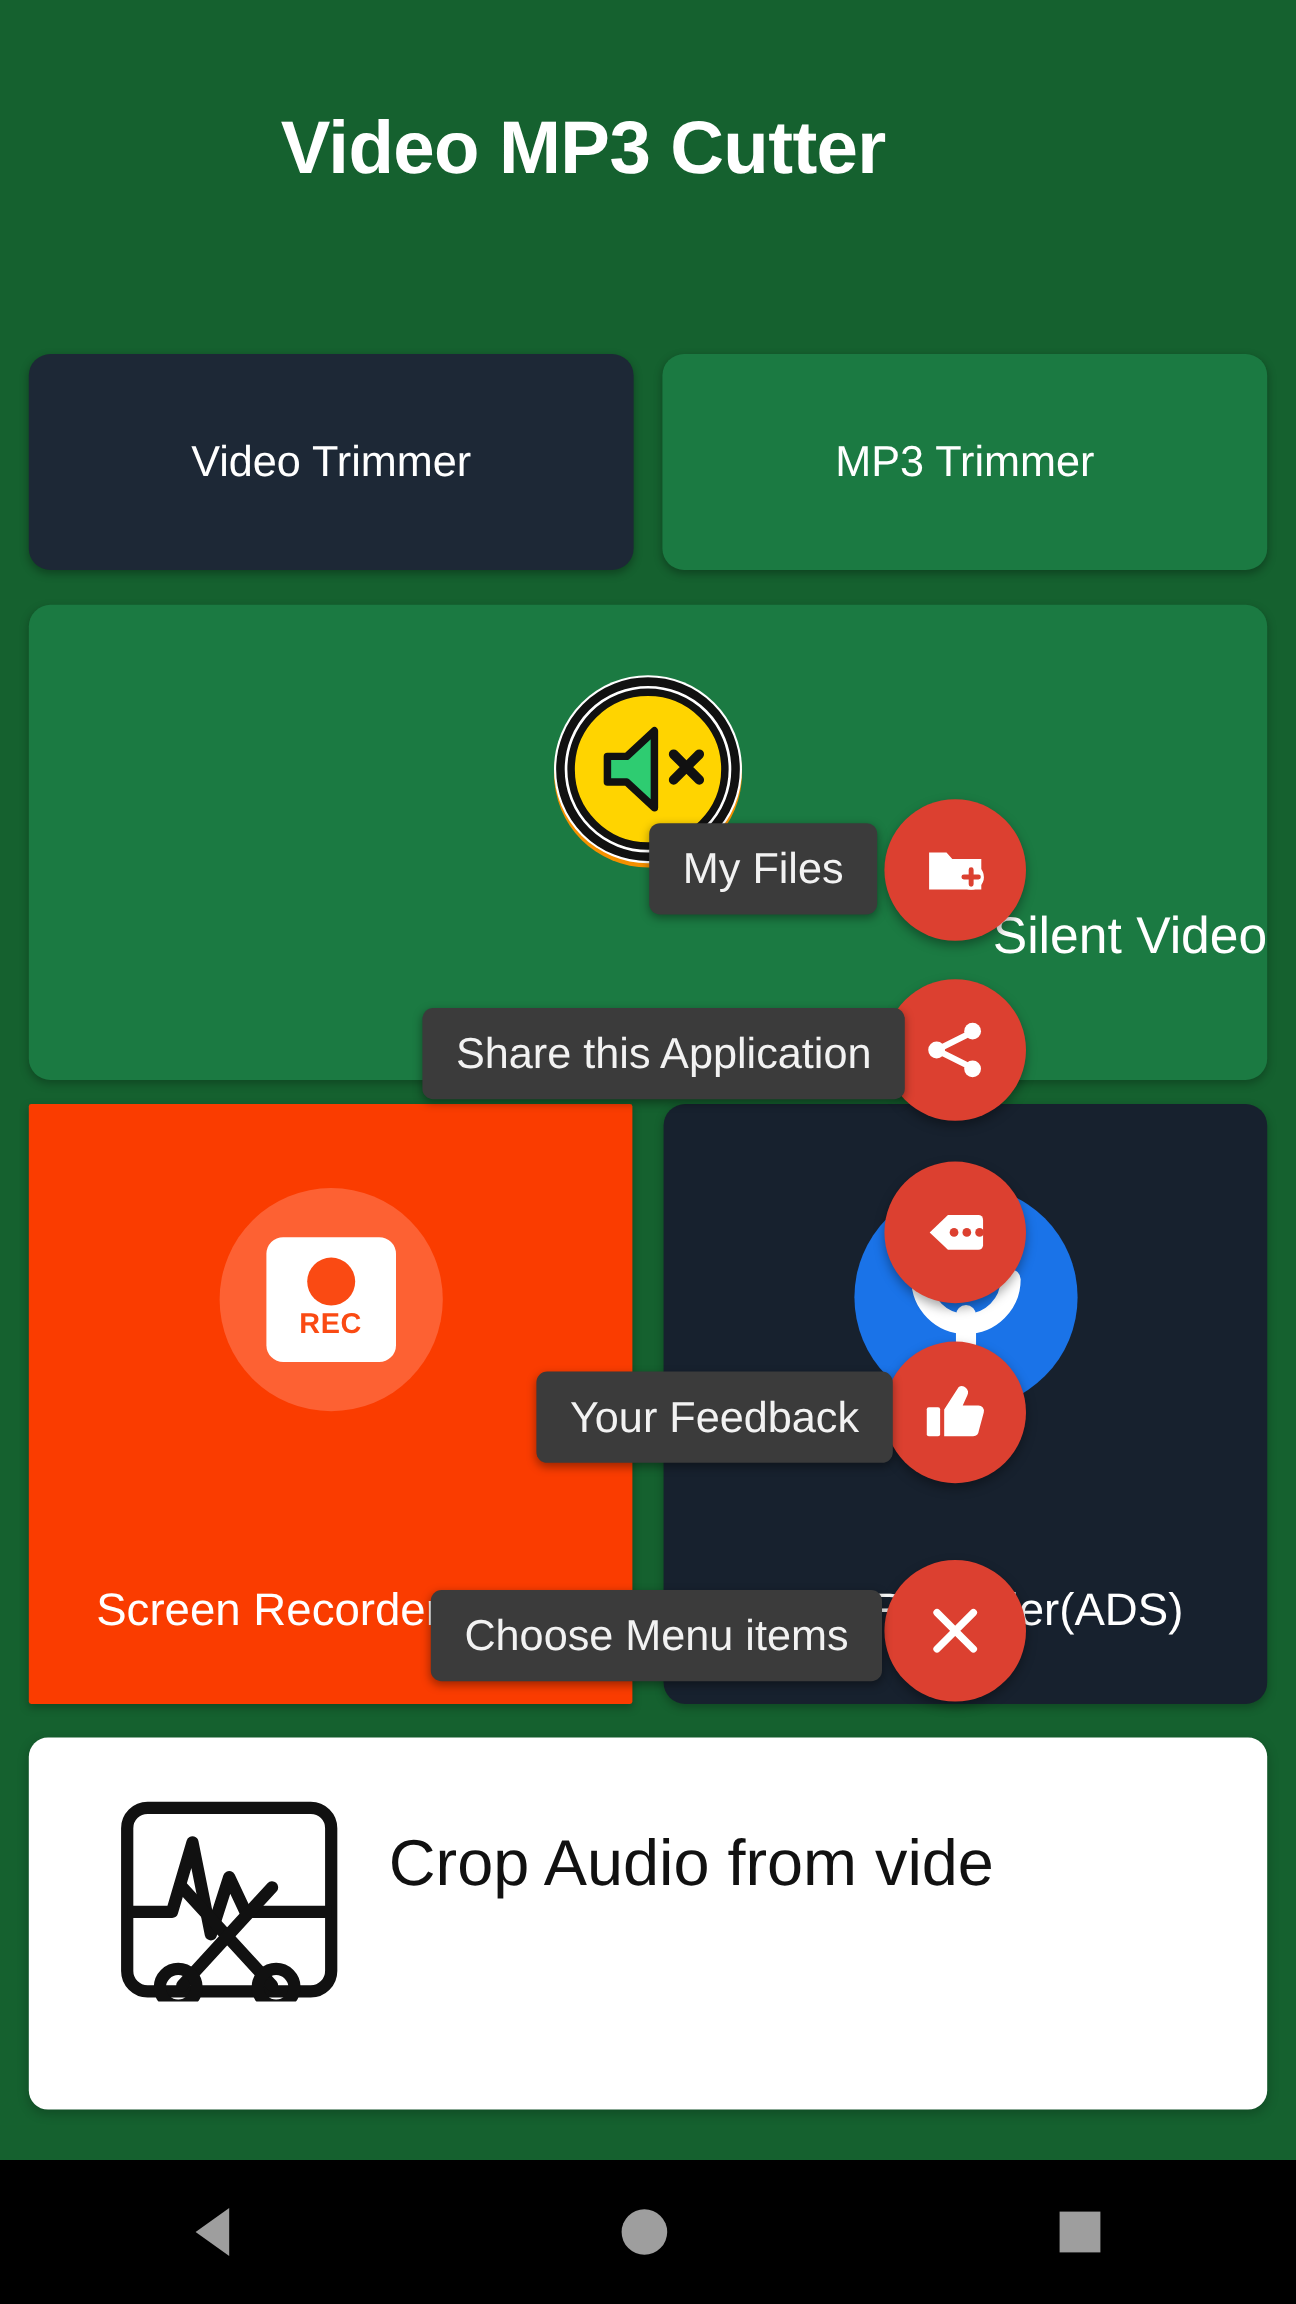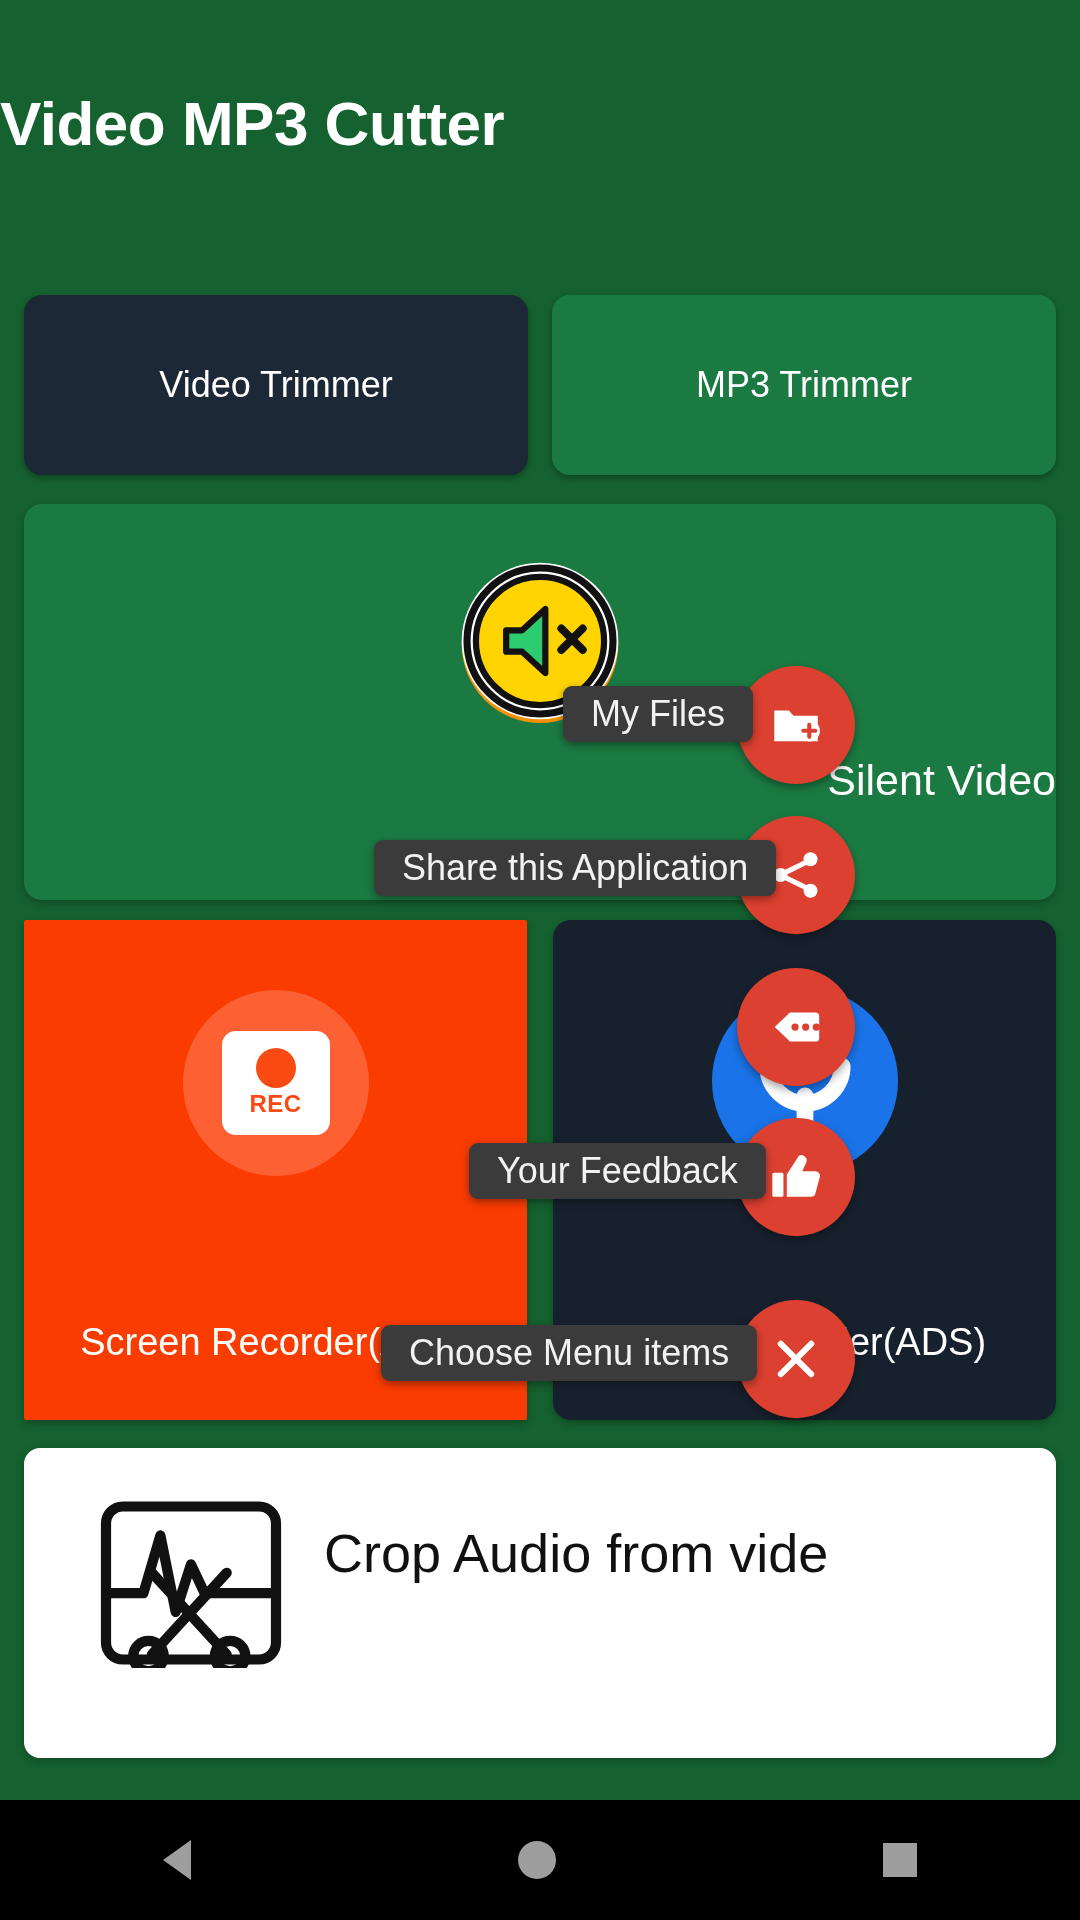--- a/index.html
+++ b/index.html
@@ -12,21 +12,21 @@
   #screen {
     position:relative;
     width:1080px; height:1920px;
     background:#15612f;
   }
 
   
   #app-title {
     position:absolute;
     top:88px; left:0; width:972px;
-    text-align:left;
+    text-align:center;
     color:#ffffff;
     font-size:62px;
     font-weight:bold;
     letter-spacing:-0.5px;
   }
 
   
   #tabs {
     position:absolute;
     top:295px; left:24px;
@@ -181,24 +181,23 @@
   #fab-feedback { left:737px; top:1118px; }
   #fab-close    { left:737px; top:1300px; }
 
   
   .tooltip {
     position:absolute;
     background:#3b3b3b;
     border-radius:9px;
     color:#f2f2f2;
     font-size:36px;
-    padding:7px 28px;
+    padding:17px 28px;
     white-space:nowrap;
     box-shadow:0 3px 8px rgba(0,0,0,0.38);
-    margin-left:22px;
   }
   #tip-files    { left:541px; top:686px; }
   #tip-share    { left:352px; top:840px; }
   #tip-more     { left:403px; top:992px; }
   #tip-feedback { left:447px; top:1143px; }
   #tip-menu     { left:359px; top:1325px; }
 
   
   #navbar {
     position:absolute;

